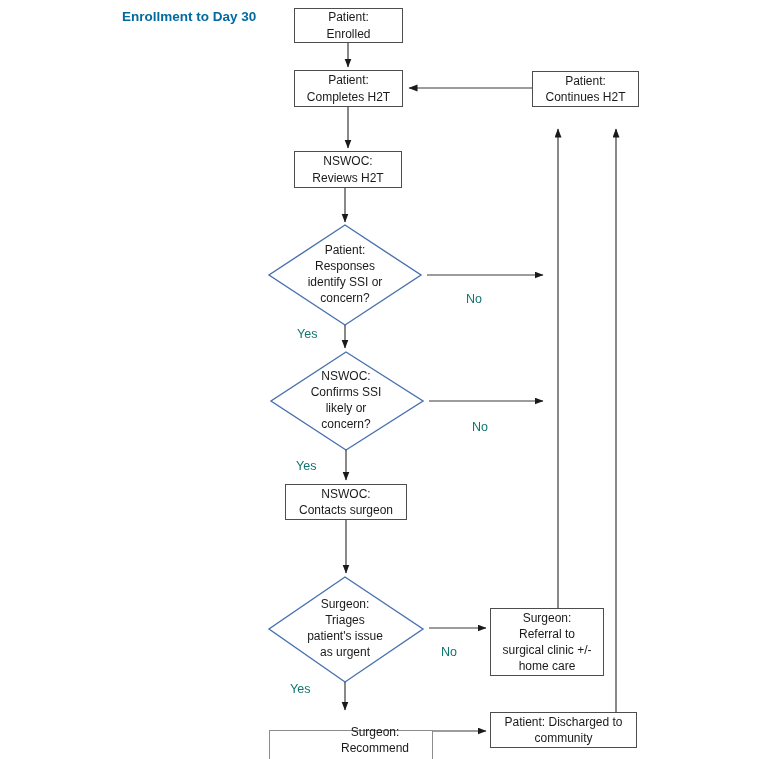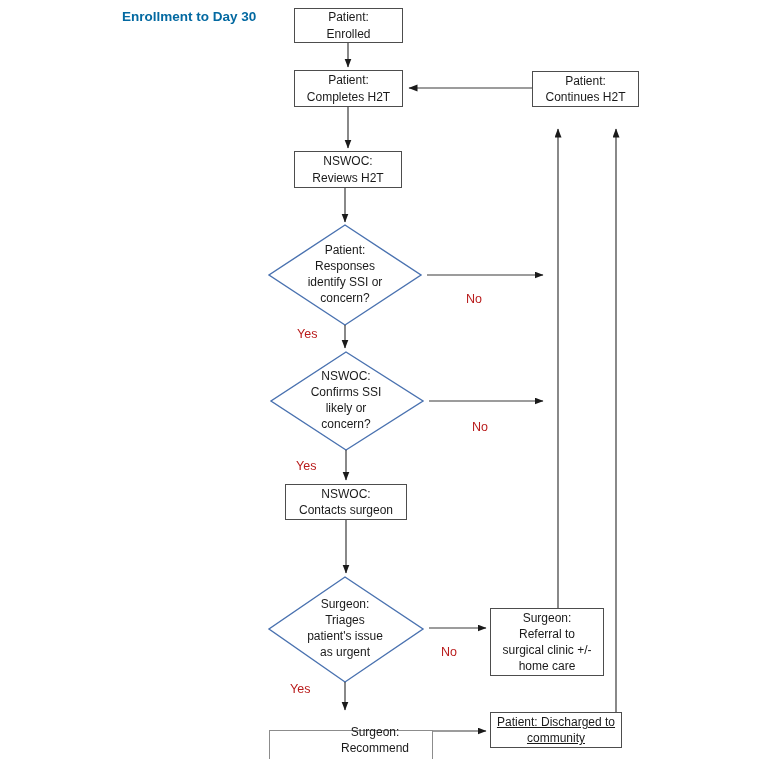--- a/index.html
+++ b/index.html
@@ -55,21 +55,21 @@
     text-align: center;
     font-size: 12px;
     line-height: 1.33;
     color: #1a1a1a;
     white-space: pre-line;
     z-index: 2;
   }
   .edge-label {
     position: absolute;
     font-size: 12.5px;
-    color: #b91c1c;
+    color: #0f766e;
     z-index: 2;
     white-space: nowrap;
   }
 </style>
 </head>
 <body>
 
 <div id="canvas">
 
   <div id="diagram-title">Enrollment to Day 30</div>
@@ -112,21 +112,21 @@
   <div class="node" style="left:294px; top:151px; width:108px; height:37px;">NSWOC:
 Reviews H2T</div>
   <div class="node" style="left:285px; top:484px; width:122px; height:36px;">NSWOC:
 Contacts surgeon</div>
   <div class="node" style="left:490px; top:608px; width:114px; height:68px;">Surgeon:
 Referral to
 surgical clinic +/-
 home care</div>
   <div class="node light-border" style="left:269px; top:730px; width:164px; height:37px;padding-left:48px;">Surgeon: Recommend
 patient present to ED</div>
-  <div class="node" style="left:490px; top:712px; width:132px; height:36px;text-decoration:underline;">Patient: Discharged to
+  <div class="node" style="left:490px; top:712px; width:147px; height:36px;">Patient: Discharged to
 community</div>
 
   <div class="diamond-text" style="left:272px; top:240px; width:146px; height:70px;">Patient:
 Responses
 identify SSI or
 concern?</div>
   <div class="diamond-text" style="left:273px; top:366px; width:146px; height:70px;">NSWOC:
 Confirms SSI
 likely or
 concern?</div>

